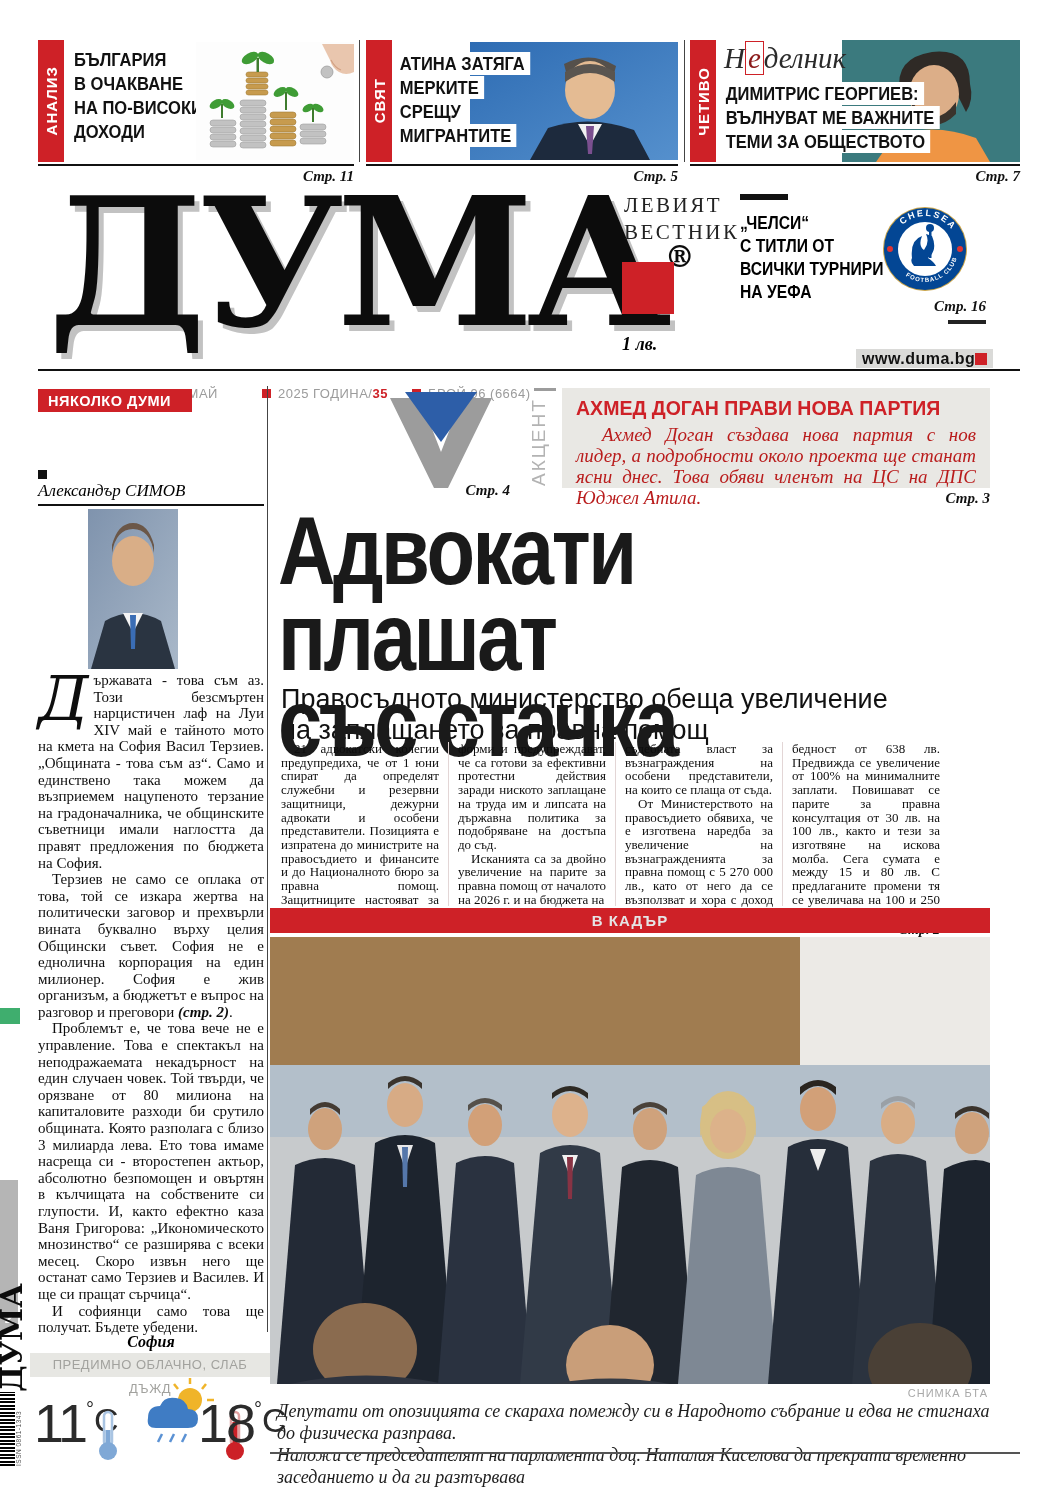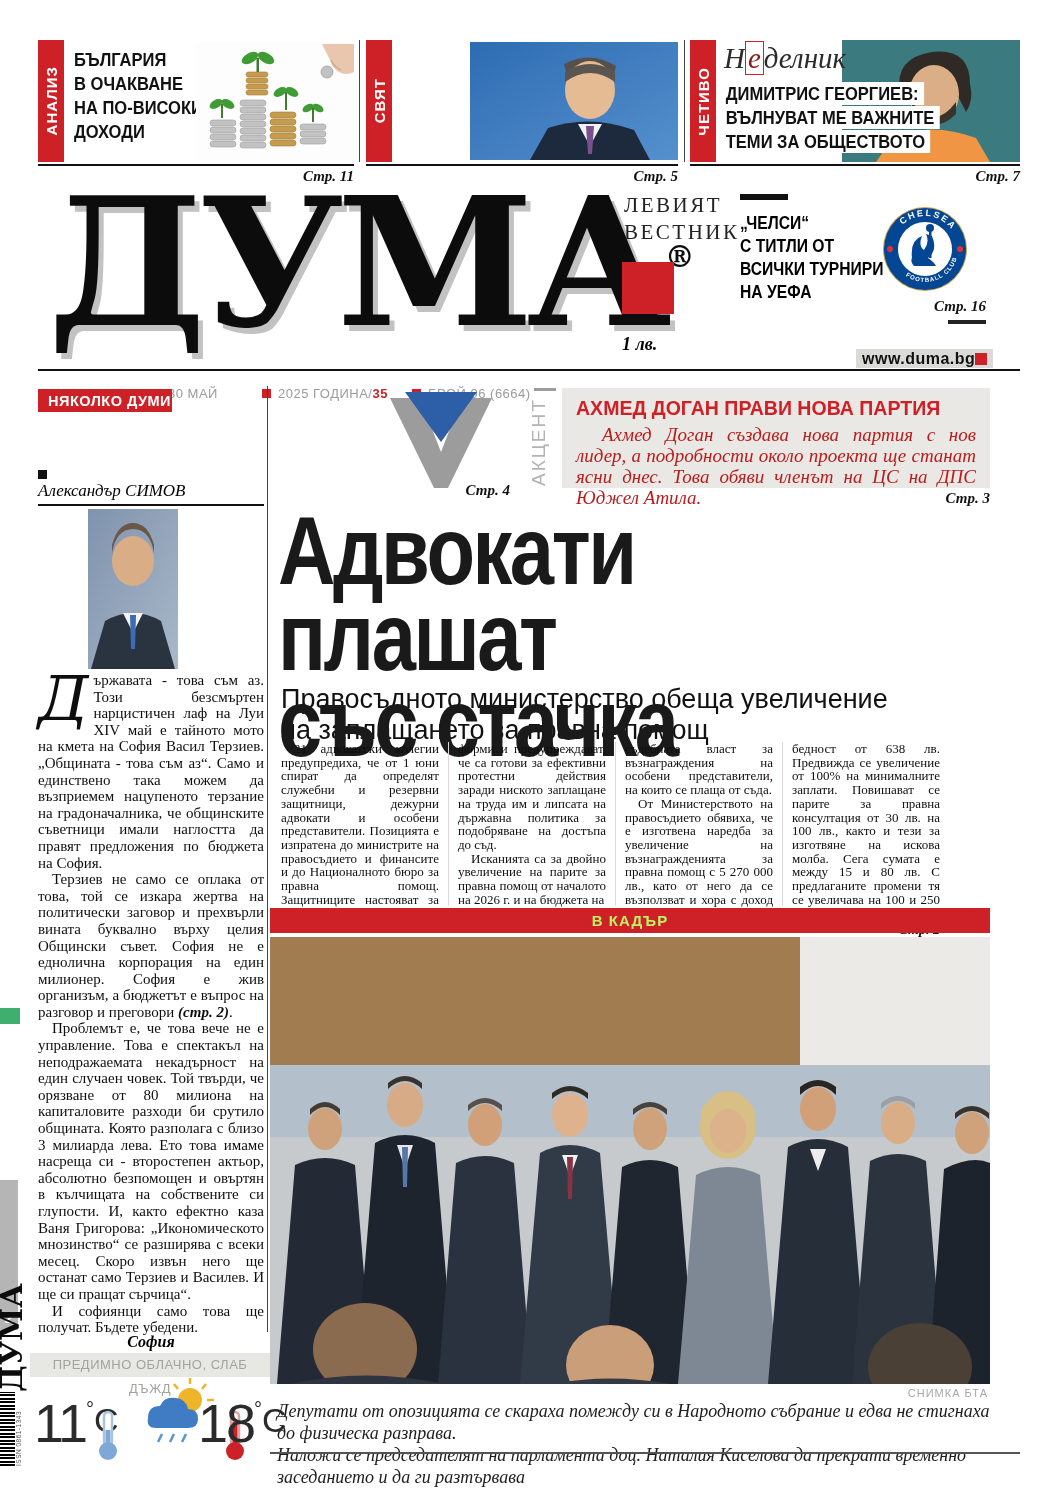--- a/index.html
+++ b/index.html
@@ -60,21 +60,21 @@
   
   .headline { font-weight:800; font-size:97px; line-height:86px; letter-spacing:-3px; color:#1a1a1a; }
   .subtitle { font-size:27px; line-height:31px; color:#111; }
   .cols { display:flex; }
   .col { width:167px; padding:0 9px 0 0; }
   .col + .col { border-left:1px solid #e3d6d6; padding-left:9px; }
   .col p { font-family:"Liberation Serif",serif; font-size:13px; line-height:13.7px; text-align:justify; color:#0e0e0e; text-indent:13px; }
   .col p.cont { text-indent:0; }
   .col .pageref { font-size:14px; margin-top:2px; }
 
-  .vkadar { background:#ce2127; color:#bef264; font-weight:bold; font-size:15px; letter-spacing:1px; text-align:center; line-height:25px; }
+  .vkadar { background:#ce2127; color:#e5e5e5; font-weight:bold; font-size:15px; letter-spacing:1px; text-align:center; line-height:25px; }
   .credit { font-size:11px; color:#a8a8a8; letter-spacing:1px; text-align:right; }
   .caption { font-family:"Liberation Serif",serif; font-style:italic; font-size:18px; line-height:22px; color:#1d1d1d; }
 
   
   .spine-gray { background:#b5b5b5; color:#fff; font-weight:bold; font-size:15px; display:flex; align-items:flex-end; justify-content:center; padding-bottom:4px; }
   .spine-logo { font-family:"DejaVu Serif",serif; font-weight:bold; font-size:30px; writing-mode:vertical-rl; transform:rotate(180deg); color:#0c0c0c; }
   .barcode { background:repeating-linear-gradient(0deg,#000 0 1.5px,#fff 1.5px 3px,#000 3px 4.5px,#fff 4.5px 7px); }
   .issn { font-size:6.5px; color:#555; writing-mode:vertical-rl; transform:rotate(180deg); letter-spacing:.5px; }
 </style>
 </head>
@@ -159,20 +159,24 @@
       <path d="M96 30 Q120 18 144 32 L146 24 Q120 8 94 22 Z" fill="#55504b"></path>
       <ellipse cx="120" cy="48" rx="25" ry="29" fill="#e4bb93"></ellipse>
       <path d="M95 40 Q120 22 145 40 L145 30 Q120 14 95 30 Z" fill="#5a5550"></path>
       <path d="M60 118 L78 86 Q120 72 164 88 L180 118 Z" fill="#1d2a3d"></path>
       <polygon points="108,82 132,82 120,104" fill="#f2f2f2"></polygon>
       <polygon points="116,84 124,84 122,112 118,112" fill="#7a4f8f"></polygon>
     </svg>
     <div class="rtag abs" style="left:0;top:0;width:26px;height:122px">
         <span>СВЯТ</span>
       </div>
+    <div class="abs teaser-title overphoto" style="left:32px;top:12px;width:220px;z-index:2"><span class="cond"><span class="bgw pre">АТИНА ЗАТЯГА
+МЕРКИТЕ
+СРЕЩУ
+МИГРАНТИТЕ</span></span></div>
     <div class="trule abs" style="left:0;top:124px;width:312px"></div>
     <div class="pageref abs" style="left:212px;top:128px;width:100px">Стр. 5</div>
   </div>
 
   <div class="vline abs" style="left:684px;top:40px;height:122px"></div>
 
   <div class="abs" style="left:690px;top:40px;width:330px;height:145px">
     <svg class="abs" style="left:152px;top:0" width="178" height="122" viewBox="0 0 178 122">
       <rect width="178" height="122" fill="#3b7a7e"></rect>
       <path d="M58 52 Q52 18 90 12 Q128 8 128 44 Q132 60 124 72 L116 56 Q92 40 66 58 Z" fill="#2f2a26"></path>
@@ -235,21 +239,21 @@
   <div class="abs" style="left:38px;top:369px;width:982px;height:2px;background:#111"></div>
 
   <div class="abs" style="left:0;top:1008px;width:20px;height:16px;background:#3fae6e"></div>
   <div class="abs spine-gray" style="left:0;top:1180px;width:18px;height:150px">
       <span>2</span>
     </div>
   <div class="abs spine-logo" style="left:-6px;top:1334px;height:58px">ДУМА</div>
   <div class="abs barcode" style="left:0;top:1392px;width:15px;height:74px"></div>
   <div class="abs issn" style="left:15px;top:1392px;height:74px">ISSN 0861-1343</div>
 
-  <div class="abs oped-label" style="left:38px;top:389px;width:134px;height:23px">НЯКОЛКО ДУМИ</div>
+  <div class="abs oped-label" style="left:38px;top:389px;width:154px;height:23px">НЯКОЛКО ДУМИ</div>
   <div class="abs" style="left:38px;top:470px;width:9px;height:9px;background:#111"></div>
   <div class="abs serif" style="left:38px;top:481px;font-style:italic;font-size:17px">Александър СИМОВ</div>
   <div class="abs" style="left:38px;top:504px;width:226px;height:2px;background:#111"></div>
 
   <svg class="abs" style="left:88px;top:509px" width="90" height="160" viewBox="0 0 90 160">
     <defs>
         <linearGradient id="pg" x1="0" y1="0" x2="1" y2="1">
           <stop offset="0" stop-color="#7f93ad"></stop>
           <stop offset="1" stop-color="#a9b8c9"></stop>
         </linearGradient>

